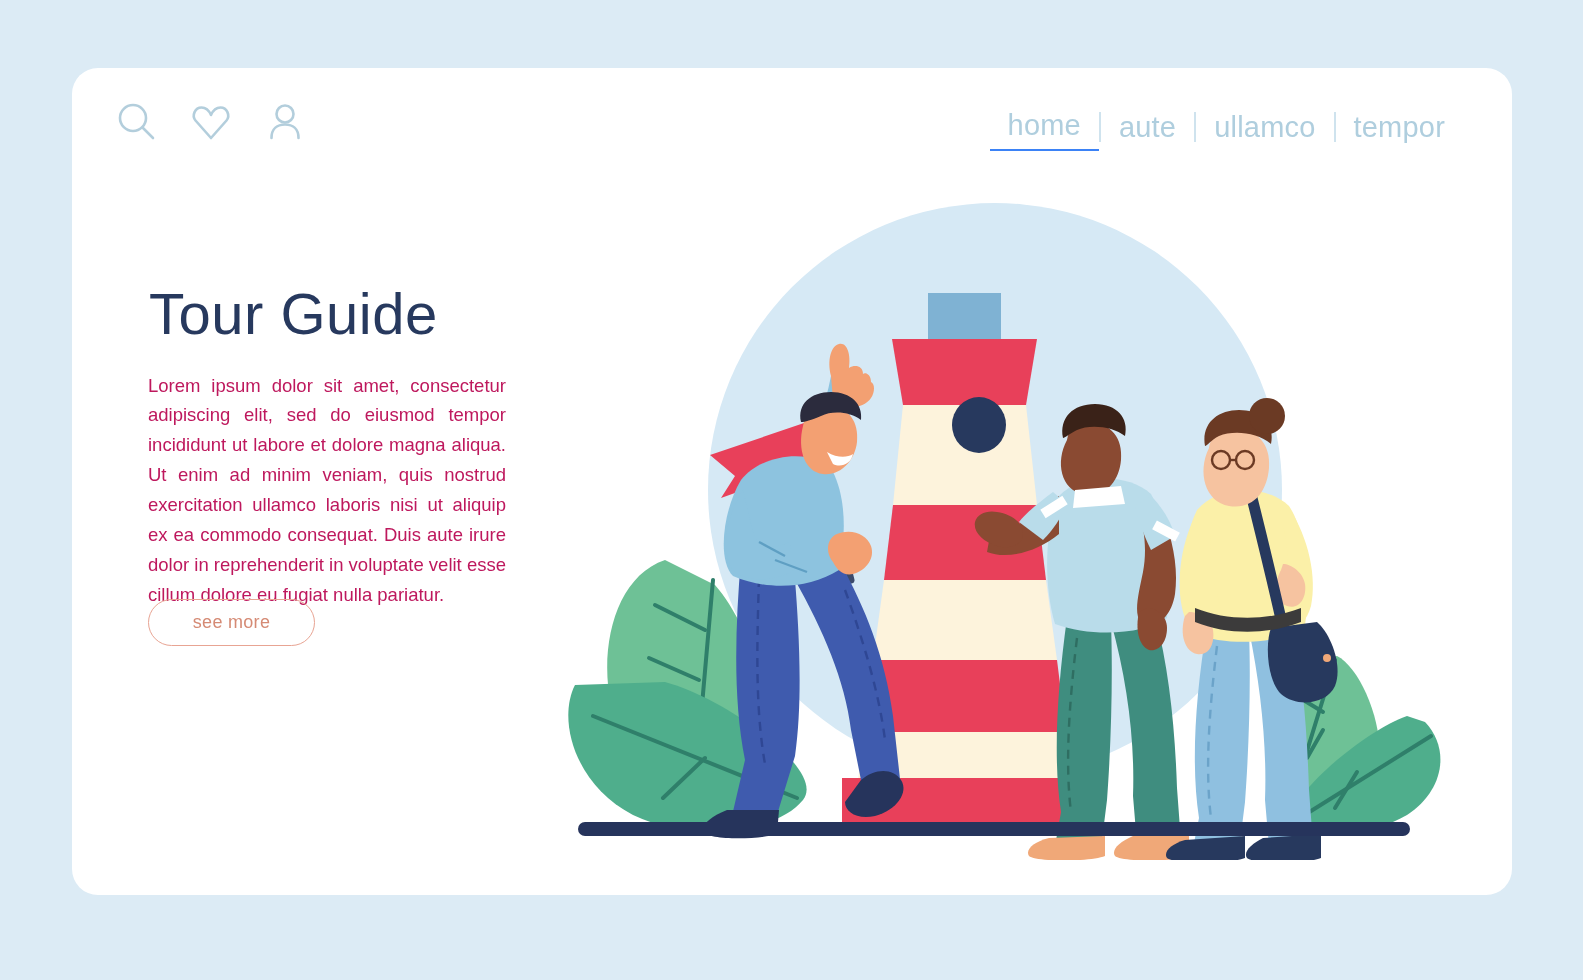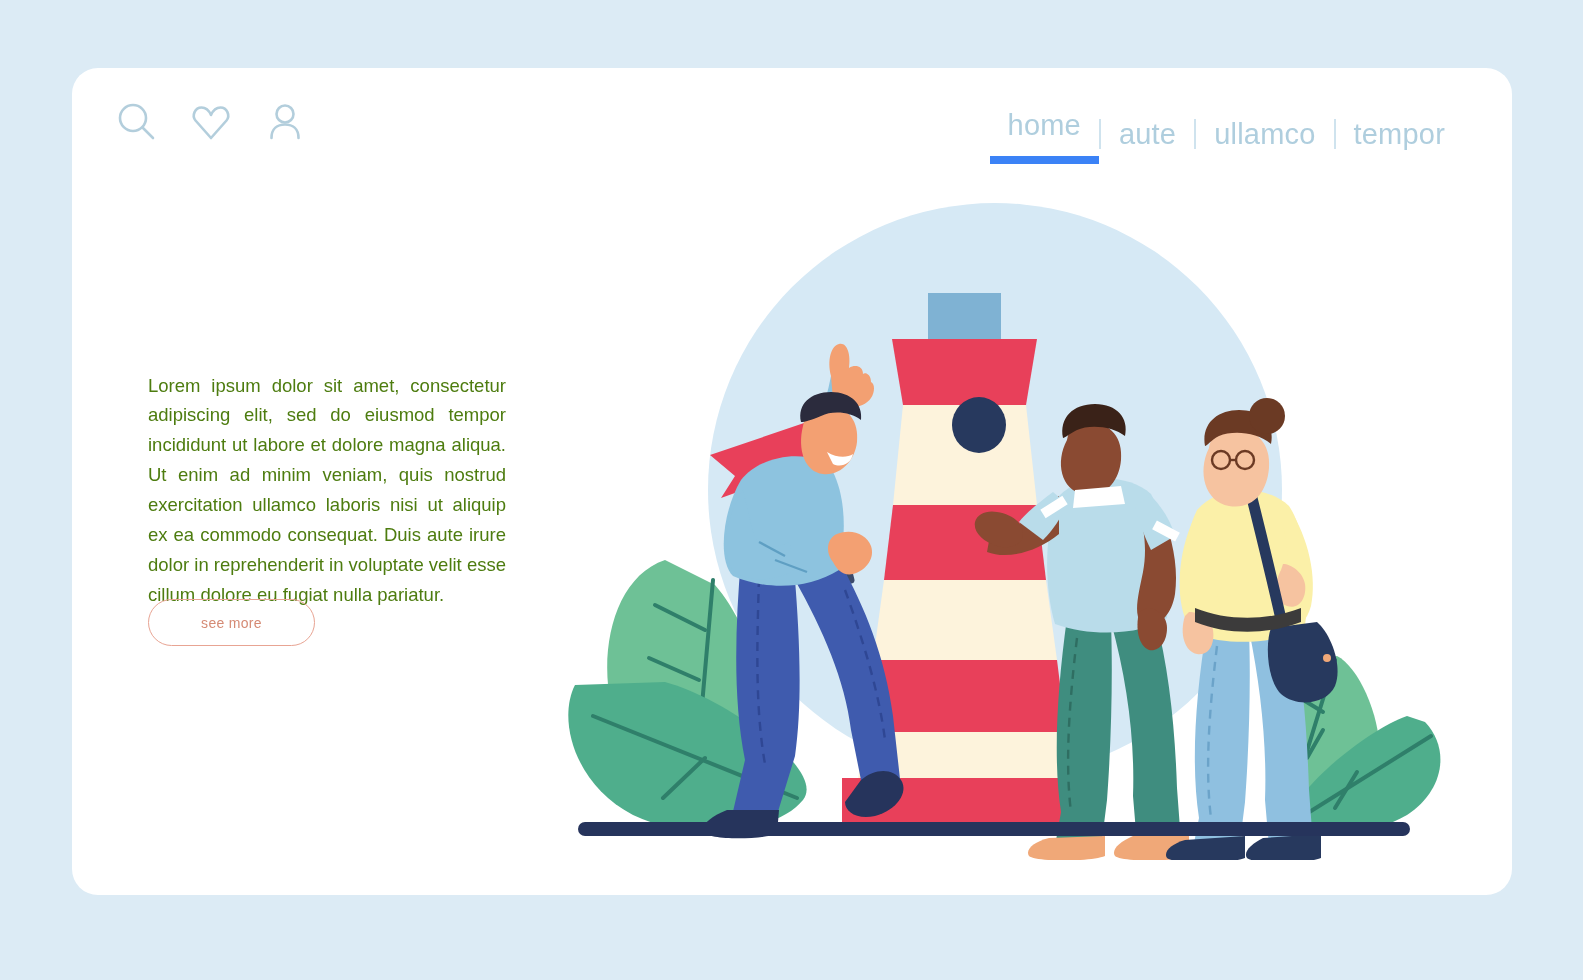--- a/index.html
+++ b/index.html
@@ -58,22 +58,22 @@
   .nav-item {
     font-size: 29px;
     color: #afcede;
     letter-spacing: 0.2px;
     padding: 0 18px;
     cursor: pointer;
     line-height: 44px;
     white-space: nowrap;
   }
   .nav-item.active {
-    border-bottom: 8px solid #3b82f6;
-    padding-bottom: 9px;
+    border-bottom: 2px solid #3b82f6;
+    padding-bottom: 2px;
   }
   .nav-sep {
     width: 2px;
     height: 30px;
     background: #cfe3ee;
   }
 
   
   .hero-title {
     position: absolute;
@@ -85,34 +85,34 @@
     font-weight: 400;
     line-height: 1.1;
   }
   .hero-body {
     position: absolute;
     left: 148px;
     top: 352px;
     width: 358px;
     font-size: 18.5px;
     line-height: 1.62;
-    color: #4d7c0f;
+    color: #be185d;
     text-align: justify;
   }
   .see-more {
     position: absolute;
     left: 148px;
     top: 599px;
     width: 167px;
     height: 47px;
     border: 1.6px solid #e8a493;
     border-radius: 24px;
     background: transparent;
     color: #d58a74;
-    font-size: 14px;
+    font-size: 18px;
     font-family: "Liberation Sans", sans-serif;
     cursor: pointer;
     letter-spacing: 0.3px;
   }
 
   
   .illo {
     position: absolute;
     left: 545px;
     top: 160px;
@@ -151,20 +151,21 @@
   <nav class="nav">
     <span class="nav-item active">home</span>
     <span class="nav-sep"></span>
     <span class="nav-item">aute</span>
     <span class="nav-sep"></span>
     <span class="nav-item">ullamco</span>
     <span class="nav-sep"></span>
     <span class="nav-item">tempor</span>
   </nav>
 
+  <h1 class="hero-title">Tour Guide</h1>
   <p class="hero-body">Lorem ipsum dolor sit amet, consectetur adipiscing elit, sed do eiusmod tempor incididunt ut labore et dolore magna aliqua. Ut enim ad minim veniam, quis nostrud exercitation ullamco laboris nisi ut aliquip ex ea commodo consequat. Duis aute irure dolor in reprehenderit in voluptate velit esse cillum dolore eu fugiat nulla pariatur.</p>
   <button class="see-more">see more</button>
 
   <div class="illo">
     <svg viewBox="0 0 920 700" width="920" height="700">
 
       <circle cx="450" cy="330" r="287" fill="#d6e9f5"></circle>
 
       <g>
         <path d="M120 400 C60 420 48 520 78 580 C110 645 185 655 215 620 C245 585 210 470 170 425 Z" fill="#6ec196"></path>

